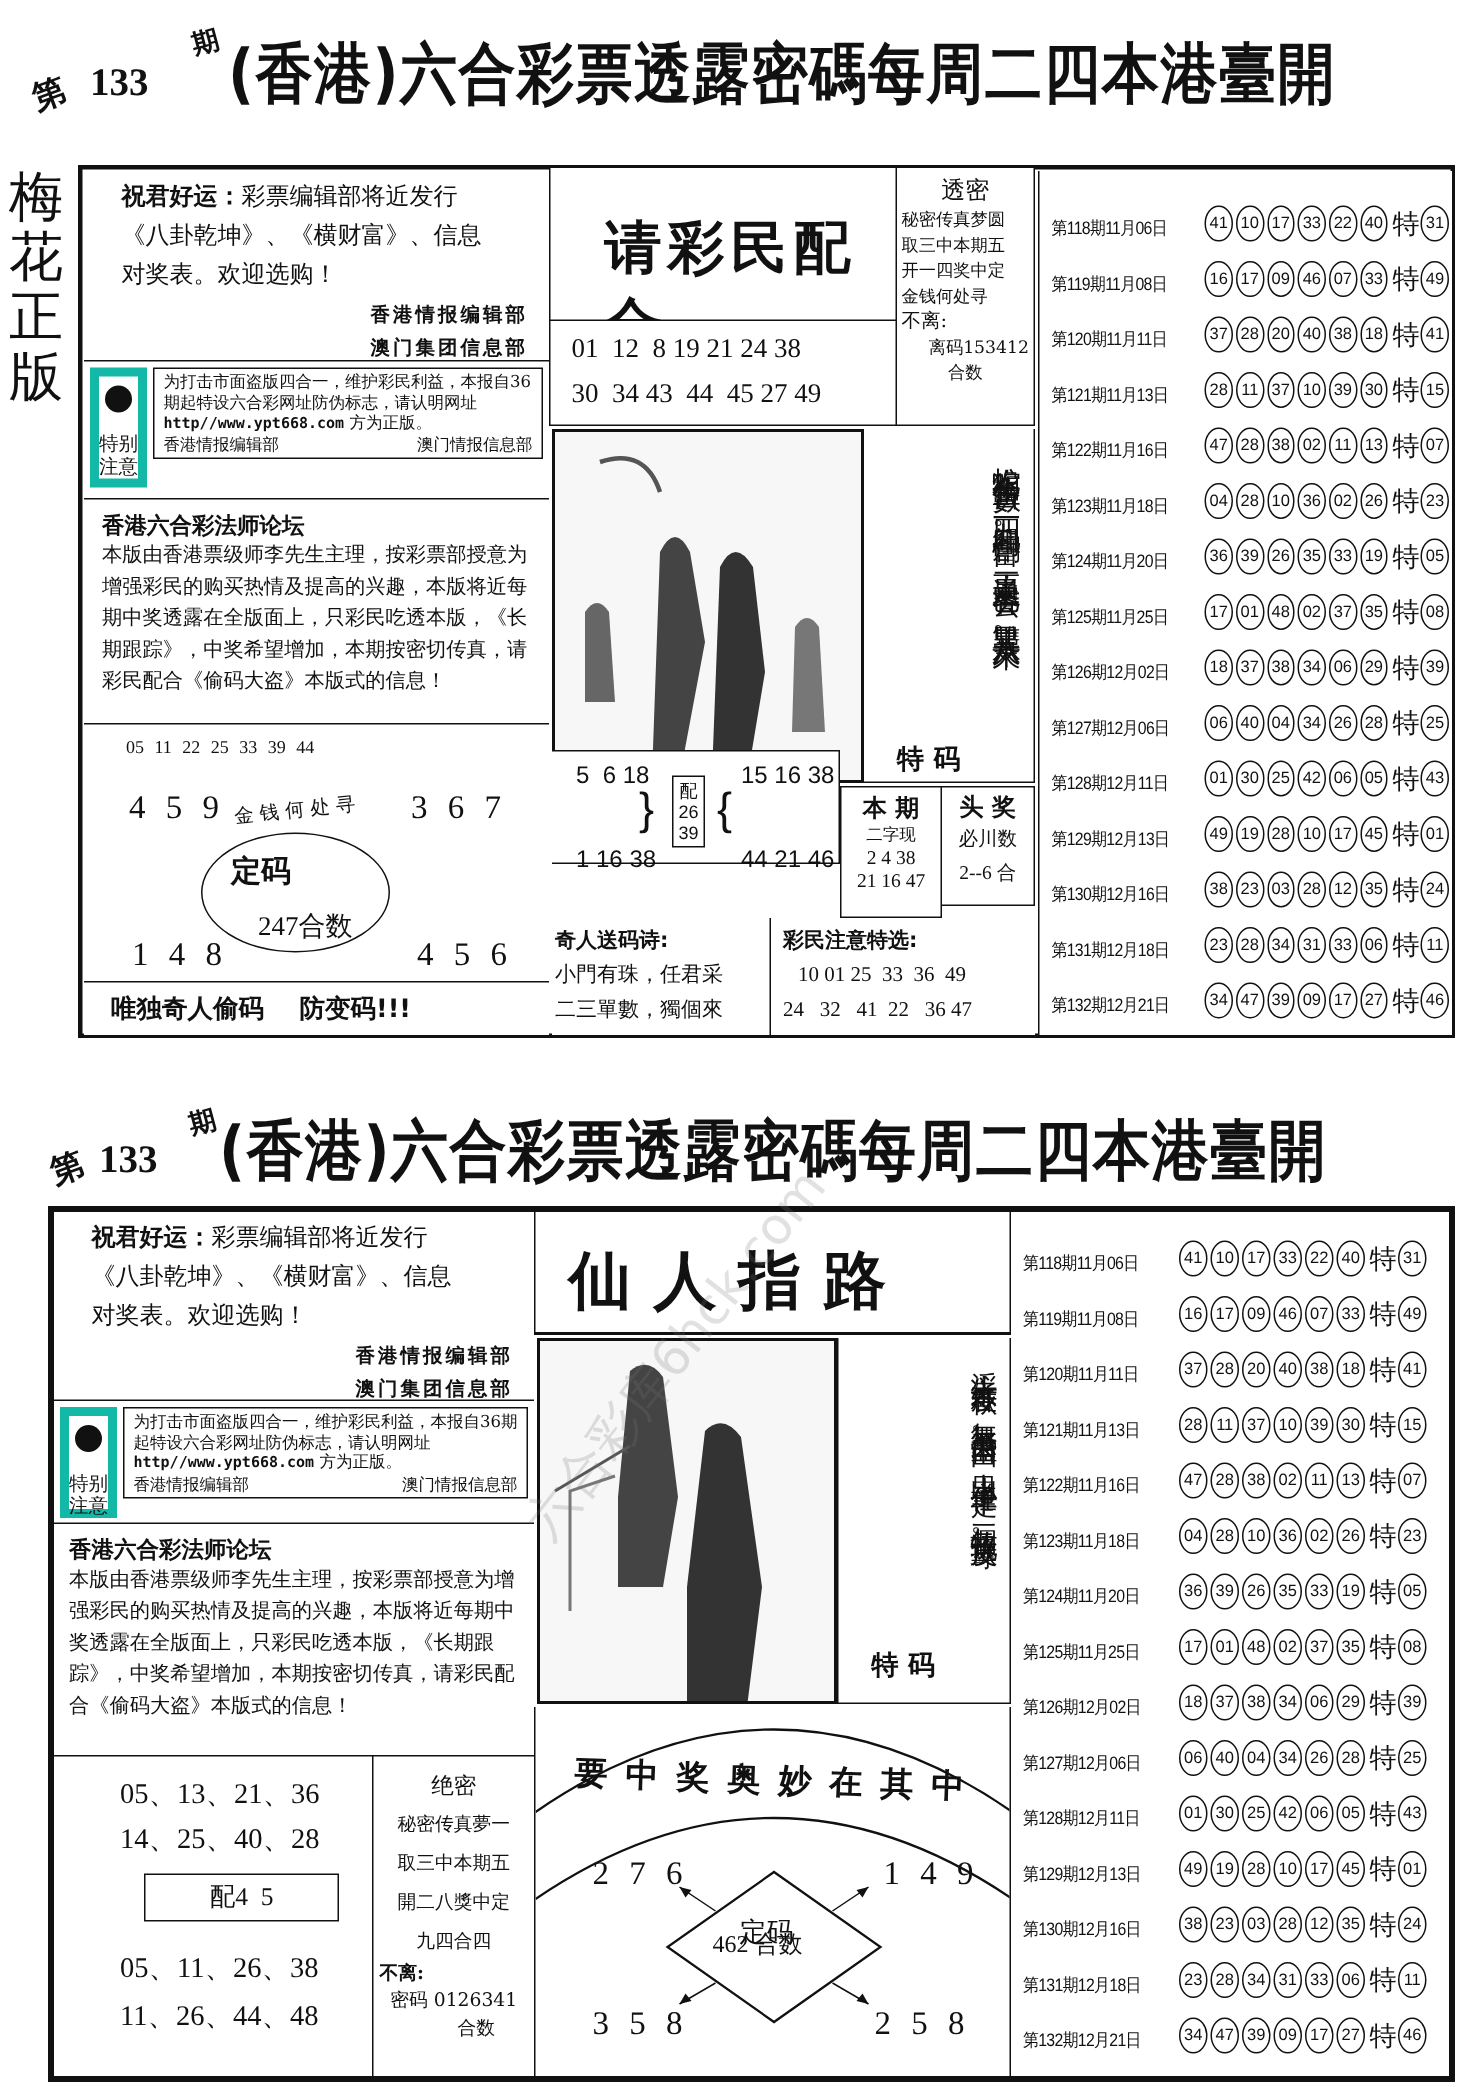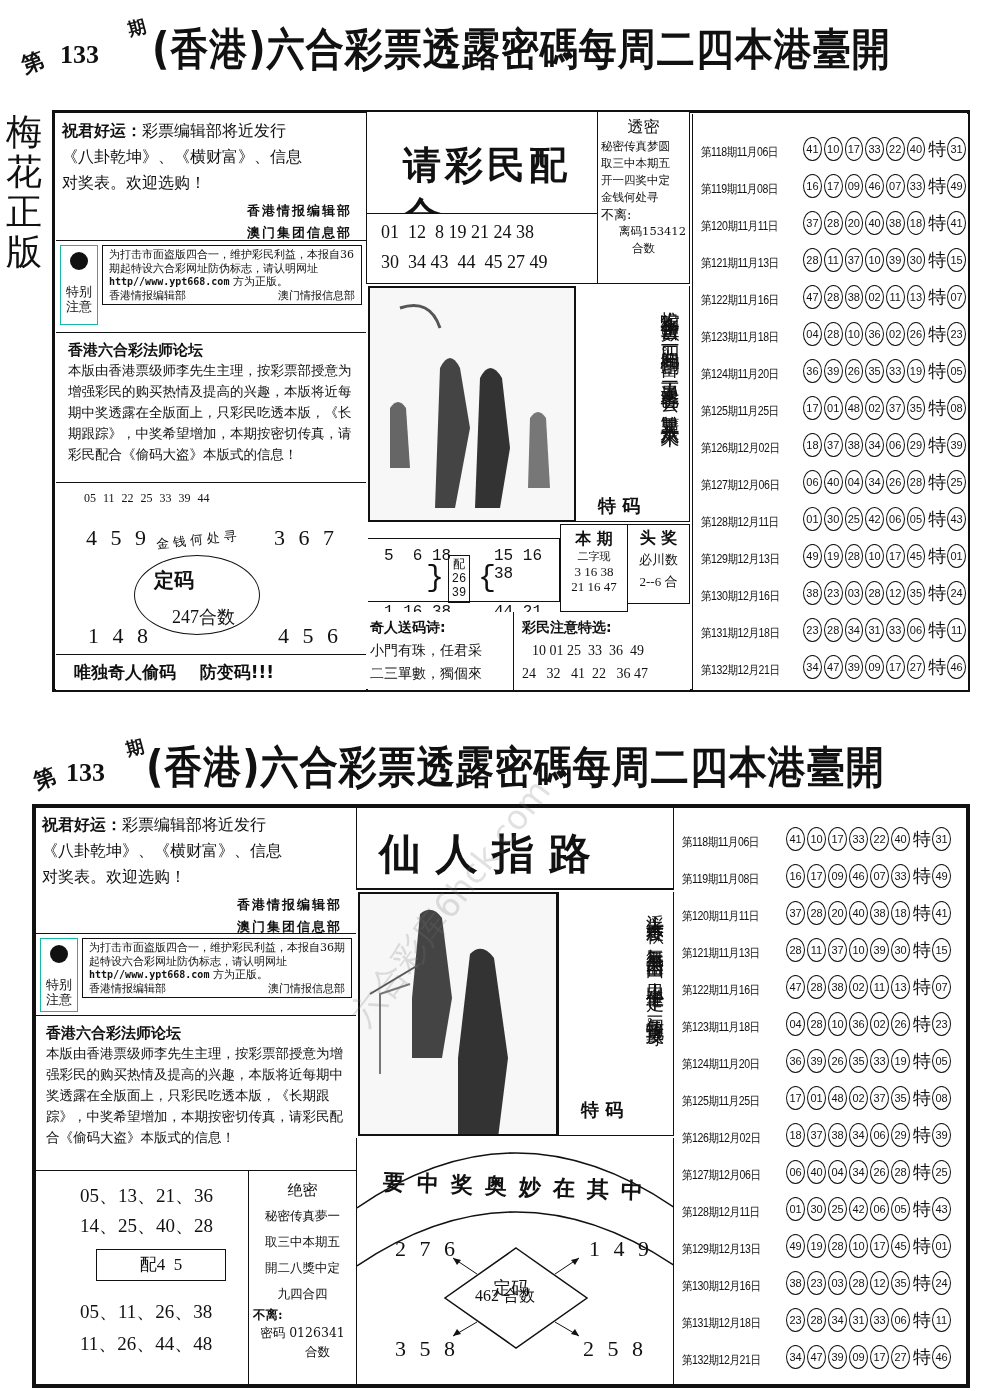--- a/index.html
+++ b/index.html
@@ -7,24 +7,24 @@
   .abs{position:absolute;}
   .title-row{position:absolute;left:0;width:989px;height:80px;}
   .issue-pre{position:absolute;font-size:22px;font-weight:bold;transform:rotate(-20deg);}
   .issue-num{position:absolute;font-size:26px;font-weight:bold;font-family:"Liberation Serif",serif;}
   .issue-suf{position:absolute;font-size:18px;font-weight:bold;transform:rotate(-15deg);}
   .headline{position:absolute;font-size:38px;font-weight:bold;letter-spacing:1px;font-family:"DejaVu Sans",sans-serif;transform:scaleY(1.15);transform-origin:left top;}
   .vert-brand{position:absolute;left:6px;top:112px;width:40px;font-size:36px;line-height:40px;font-family:"DejaVu Sans",sans-serif;}
   .vert-brand span{display:block;}
   .panel{position:absolute;border:3px solid #111;}
   .box{position:absolute;border:1.5px solid #111;background:#fff;}
-  .greet{font-size:16px;line-height:26px;padding:4px 6px;}
+  .greet{font-size:16px;line-height:26px;padding:4px 25px;}
   .greet b{font-weight:bold;}
   .sig{text-align:right;font-size:13px;font-weight:bold;line-height:22px;padding-right:14px;letter-spacing:2px;}
-  .notice-icon{position:absolute;left:4px;top:4px;width:38px;height:80px;border:1px solid #14b8a6;font-size:13px;text-align:center;}
+  .notice-icon{position:absolute;left:4px;top:4px;width:38px;height:80px;border:6px solid #14b8a6;font-size:13px;text-align:center;}
   .bomb{width:18px;height:18px;border-radius:50%;background:#111;margin:6px auto 14px;}
   .notice-text{position:absolute;left:46px;top:4px;right:4px;border:1px solid #111;font-size:11px;line-height:13.5px;padding:2px 6px;}
   .forum-title{font-weight:bold;font-size:15px;font-family:"DejaVu Sans",sans-serif;}
   .forum-body{font-size:13.5px;line-height:21px;font-family:"DejaVu Sans",sans-serif;}
   .nums{font-family:"Liberation Serif",serif;}
   .hist{font-family:"Liberation Sans",sans-serif;font-size:12px;}
   .hist-row{display:flex;align-items:flex-end;height:37px;white-space:nowrap;}
   .hist-label{width:104px;letter-spacing:-0.5px;transform:scaleX(0.88);transform-origin:left center;}
   .ball{display:inline-flex;align-items:center;justify-content:center;width:19px;height:24px;border:1.3px solid #111;border-radius:50%;font-size:11px;margin-right:2px;}
   .te{font-size:18px;margin:0 1px;font-family:"DejaVu Sans",sans-serif;}
@@ -122,37 +122,37 @@
     <path d="M30 20 q30 -10 40 20" stroke="#555" fill="none" stroke-width="3"></path>
   </svg>
 </div>
 <div class="box" style="left:576px;top:286px;width:114px;height:236px;border-width:0 1.5px 1.5px 0">
   <div class="vpoem" style="right:4px;top:10px;height:190px">
     <span>蛇猴相合生吉數，</span><span>四九一組同創富。</span><span>三更送客客已去，</span><span>雙里尋八八末來。</span>
   </div>
   <div class="abs" style="left:22px;top:208px;font-size:18px;font-weight:bold;font-family:'DejaVu Sans',sans-serif">特 码</div>
 </div>
 
-<div class="box" style="left:368px;top:538px;width:192px;height:64px;border-width:1.5px 1.5px 1.5px 0;font-family:Liberation Mono, monospace;font-size:16px">
+<div class="box" style="left:368px;top:500px;width:192px;height:76px;border-width:1.5px 1.5px 1.5px 0;font-family:Liberation Sans, sans-serif;font-size:16px">
   <div class="abs" style="left:16px;top:8px;white-space:pre">5  6 18</div>
   <div class="abs" style="left:58px;top:22px;font-size:30px">}</div>
   <div class="abs" style="left:16px;top:64px">1 16 38</div>
   <div class="abs" style="left:80px;top:16px;width:22px;border:1px solid #111;text-align:center;font-size:12px;line-height:14px;padding:2px 0">
     <div>配</div>
     <div>26</div>
     <div>39</div>
   </div>
   <div class="abs" style="left:110px;top:22px;font-size:30px">{</div>
   <div class="abs" style="left:126px;top:8px">15 16 38</div>
   <div class="abs" style="left:126px;top:64px">44 21 46</div>
 </div>
 <div class="box" style="left:560px;top:524px;width:68px;height:88px;text-align:center;font-size:13px;line-height:15px;padding-top:4px">
   <div style="font-size:16px;font-weight:bold;line-height:20px;font-family:'DejaVu Sans',sans-serif">本 期</div>
   <div style="font-size:11px">二字现</div>
-  <div class="nums">3  16  38</div>
+  <div class="nums">2  4  38</div>
   <div class="nums">21 16 47</div>
 </div>
 <div class="box" style="left:628px;top:524px;width:62px;height:80px;text-align:center;font-size:13px;line-height:22px;padding-top:2px;border-left:none">
   <div style="font-size:16px;font-weight:bold;font-family:'DejaVu Sans',sans-serif">头 奖</div>
   <div>必川数</div>
   <div class="nums">2--6 合</div>
 </div>
 <div class="box" style="left:368px;top:612px;width:146px;height:78px;border-width:0 1.5px 0 0;font-size:14px;line-height:23px;padding:4px 2px">
   <div style="font-weight:bold;font-family:'DejaVu Sans',sans-serif">奇人送码诗:</div>
   <div>小門有珠，任君采</div>

